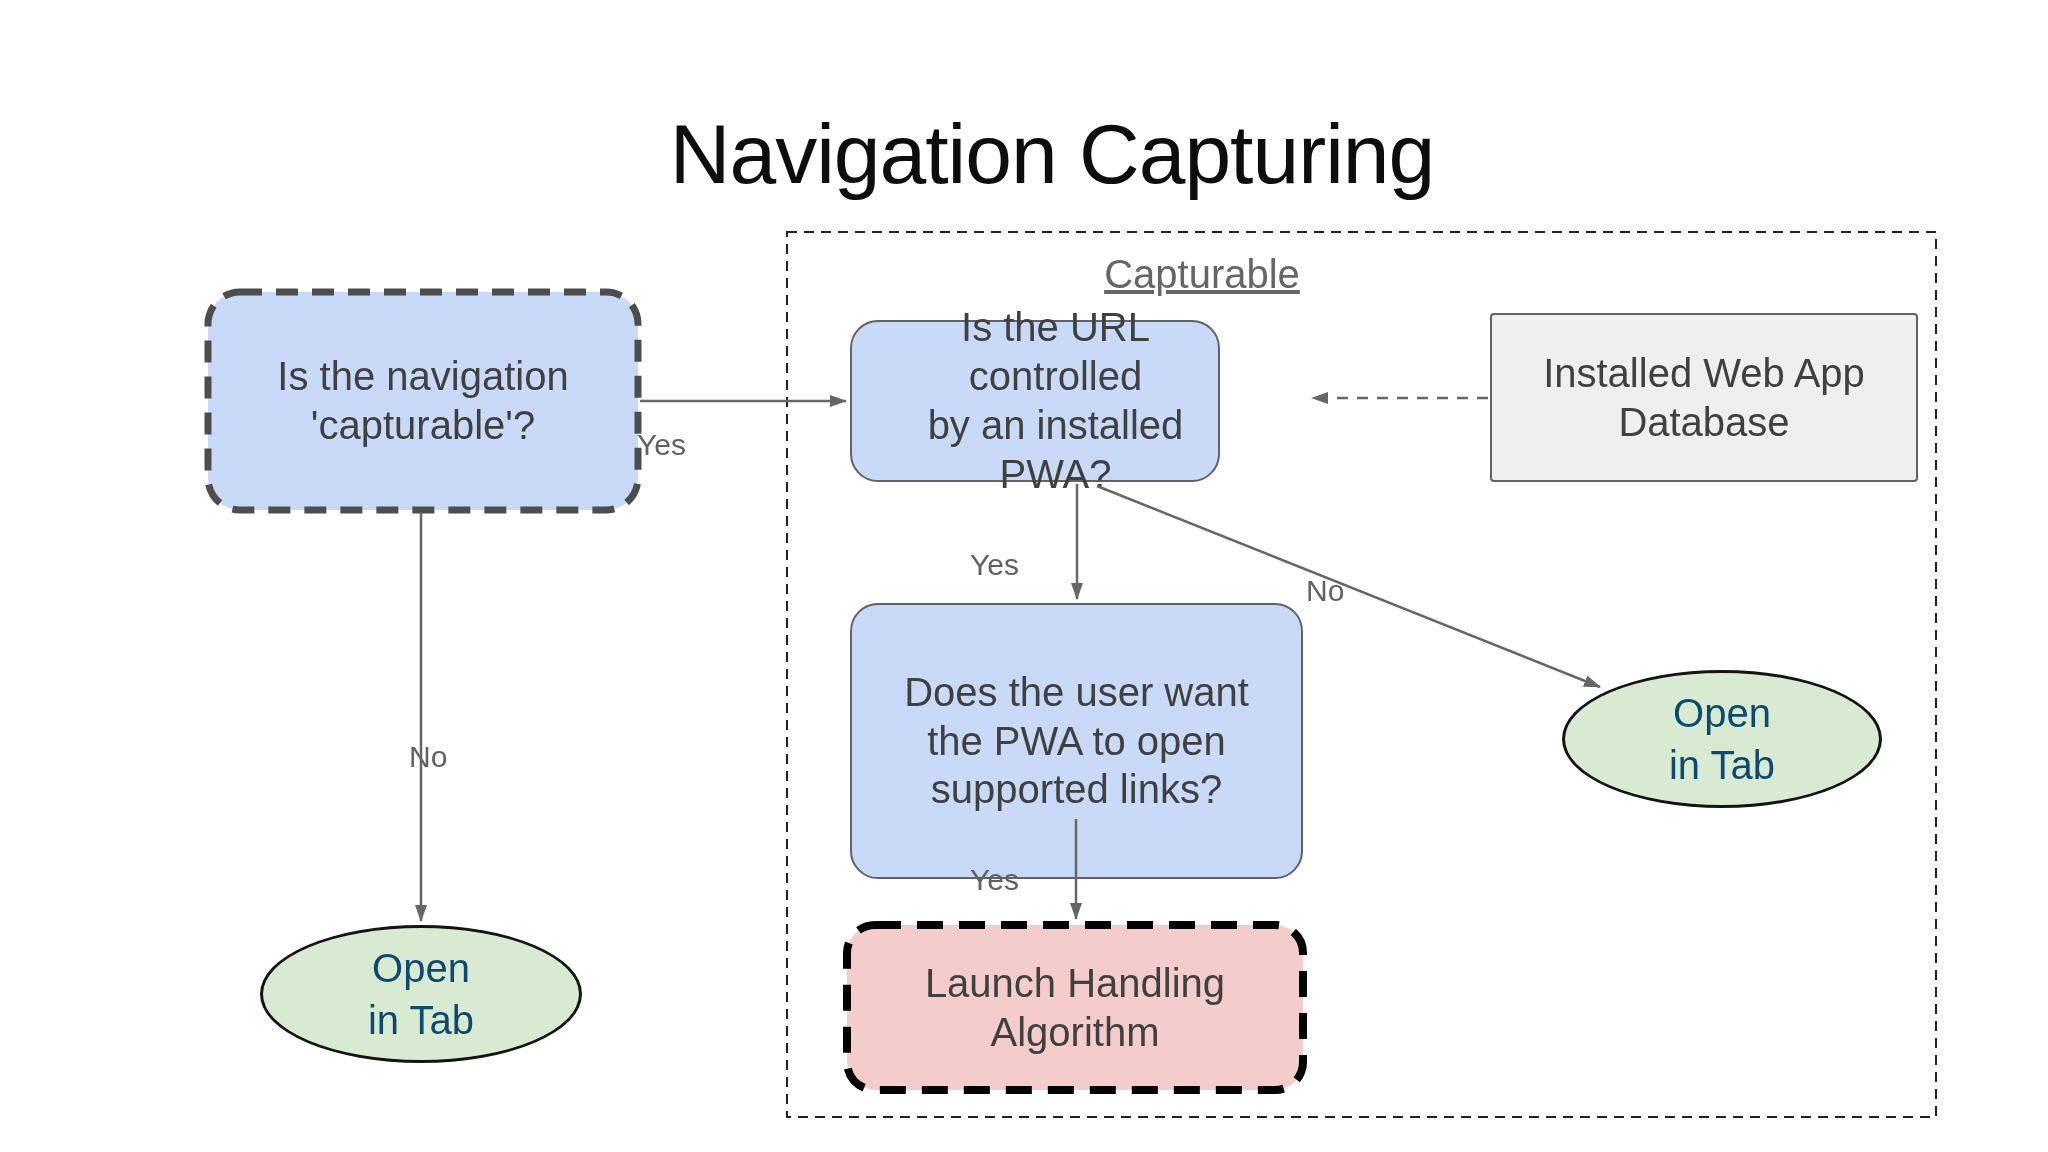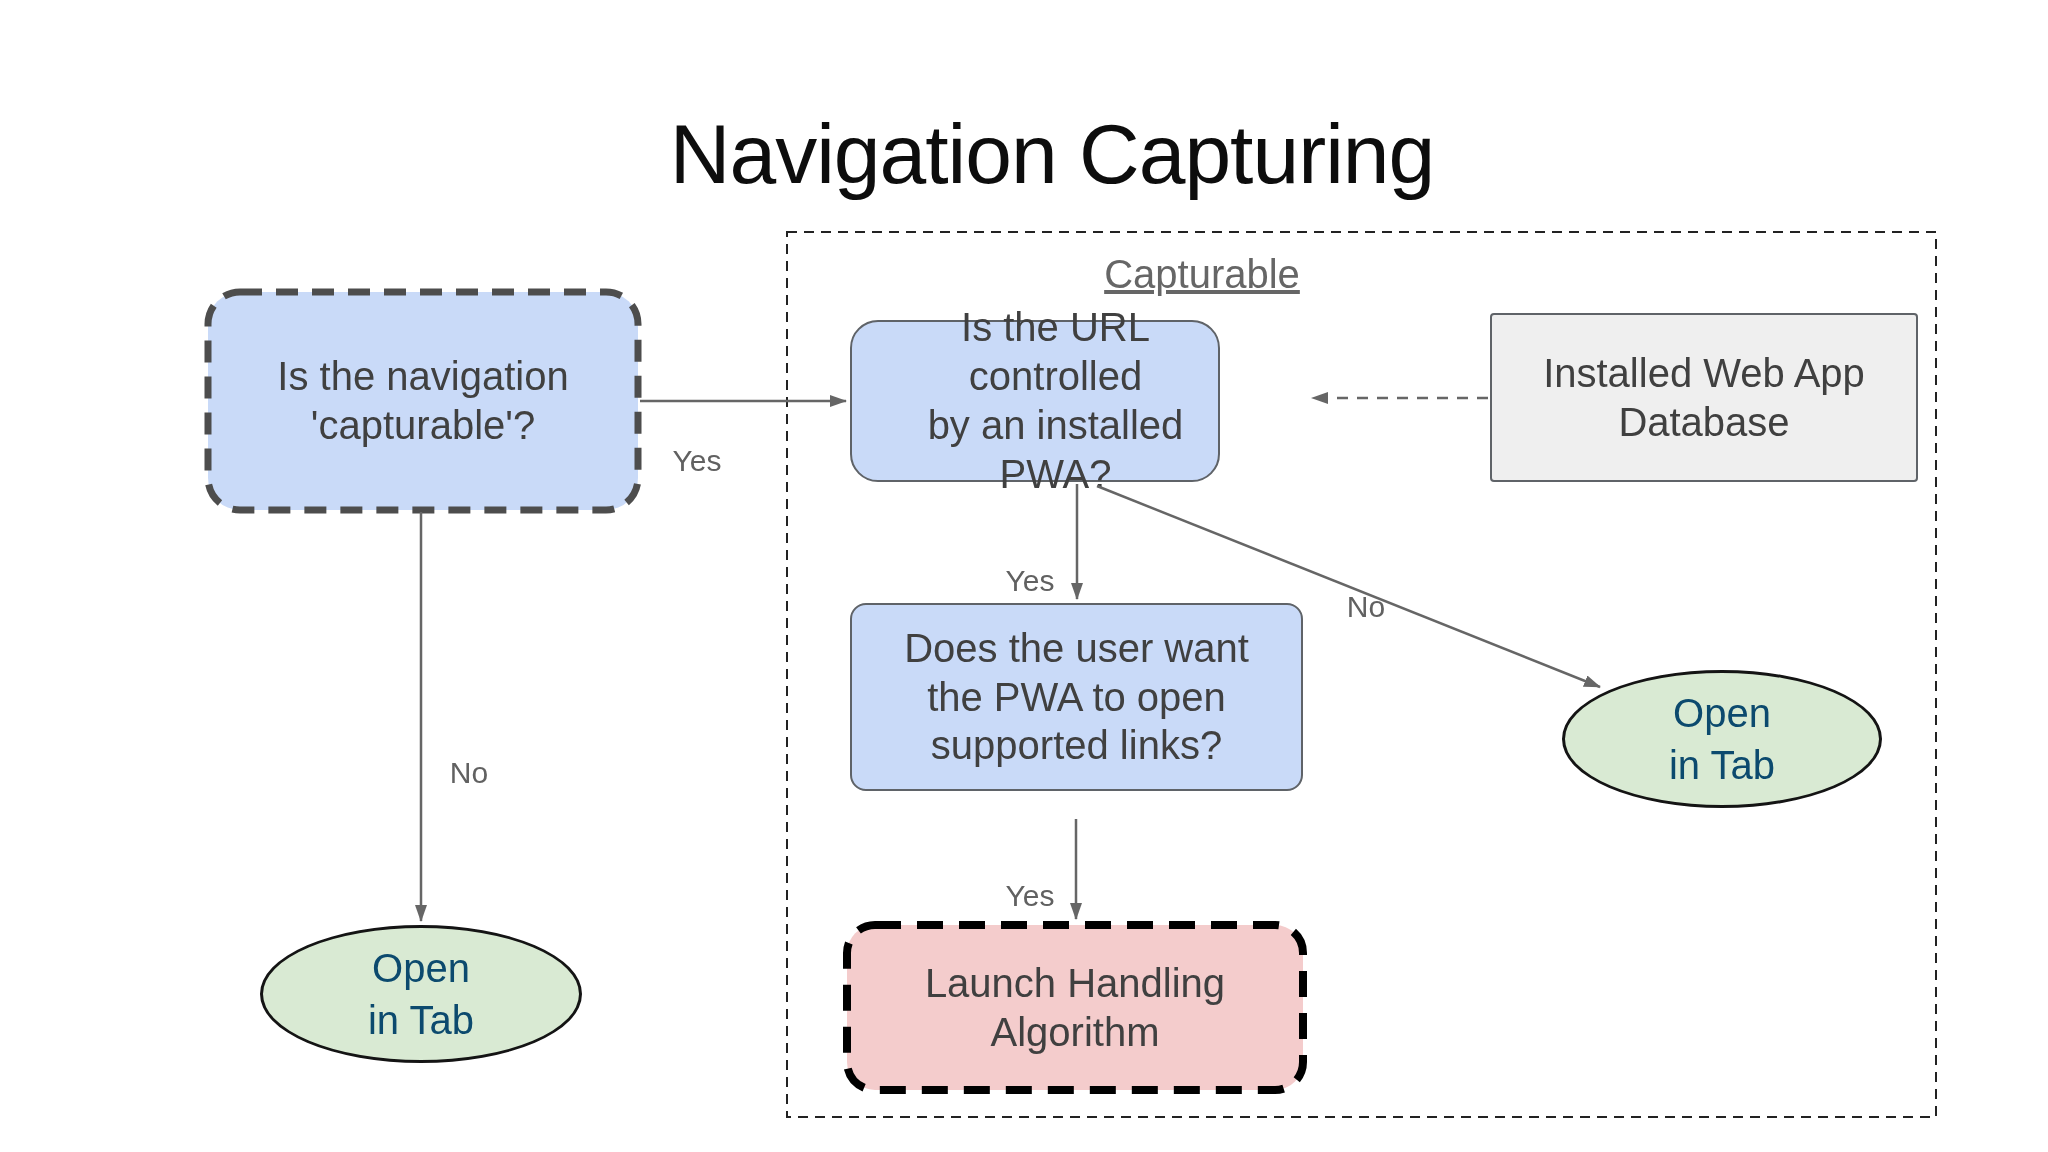--- a/index.html
+++ b/index.html
@@ -34,21 +34,21 @@
   .node.pinkfill{background:var(--node-pink);border:none;border-radius:28px;}
   .node.bluefill{background:var(--node-blue);border:none;border-radius:32px;}
   .ellipse{
     position:absolute;display:flex;align-items:center;justify-content:center;
     text-align:center;font-size:40px;line-height:1.3;color:#0c4a6e;
     background:var(--node-green);border:3px solid var(--node-green-border);
     border-radius:50%;white-space:pre-line;box-sizing:border-box;
   }
   .edge-label{
     position:absolute;font-size:30px;color:var(--edge-label);
-    width:120px;text-align:center;margin-left:-60px;margin-top:16px;
+    width:120px;text-align:left;margin-left:-60px;
   }
   .container-label{
     position:absolute;left:1077px;top:252px;width:250px;text-align:center;
     font-size:40px;color:var(--container-label);text-decoration:underline;
   }
   svg.overlay{position:absolute;left:0;top:0;pointer-events:none;}
 </style>
 </head>
 <body>
 
@@ -60,21 +60,21 @@
 
   <div class="node bluefill" style="left:208px;top:292px;width:430px;height:218px;">Is the navigation
 'capturable'?</div>
 
   <div class="node blue" style="left:850px;top:320px;width:370px;height:162px;padding-left:41px;">Is the URL controlled
 by an installed PWA?</div>
 
   <div class="node grayb" style="left:1490px;top:313px;width:428px;height:169px;">Installed Web App
 Database</div>
 
-  <div class="node blue" style="left:850px;top:603px;width:453px;height:188px;border-radius:16px;">Does the user want
+  <div class="node blue" style="left:850px;top:603px;width:453px;height:276px;">Does the user want
 the PWA to open
 supported links?</div>
 
   <div class="node pinkfill" style="left:847px;top:925px;width:456px;height:165px;">Launch Handling
 Algorithm</div>
 
   <div class="ellipse" style="left:260px;top:925px;width:322px;height:138px;">Open
 in Tab</div>
 
   <div class="ellipse" style="left:1562px;top:670px;width:320px;height:138px;">Open

